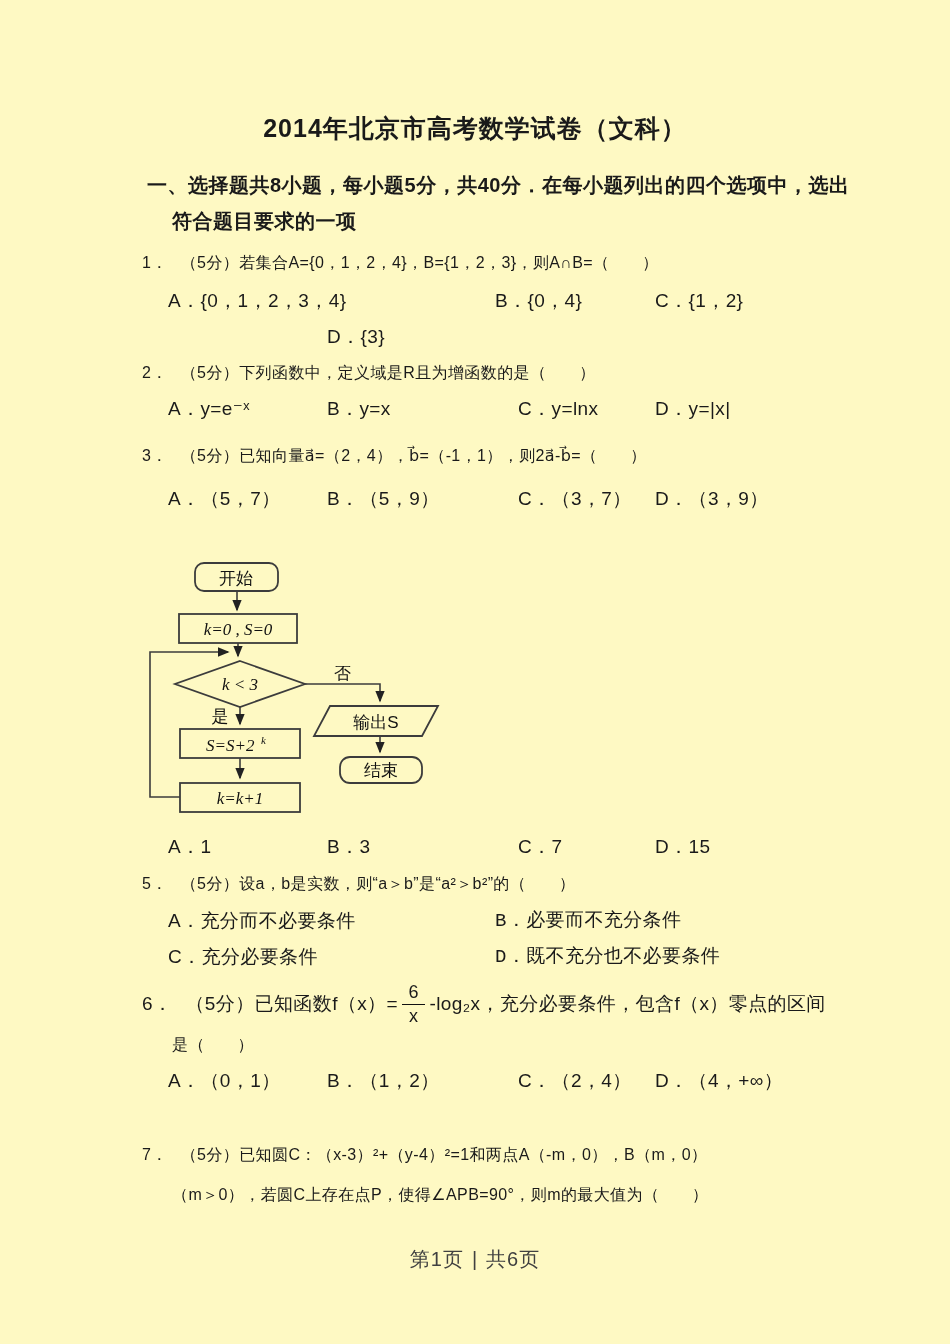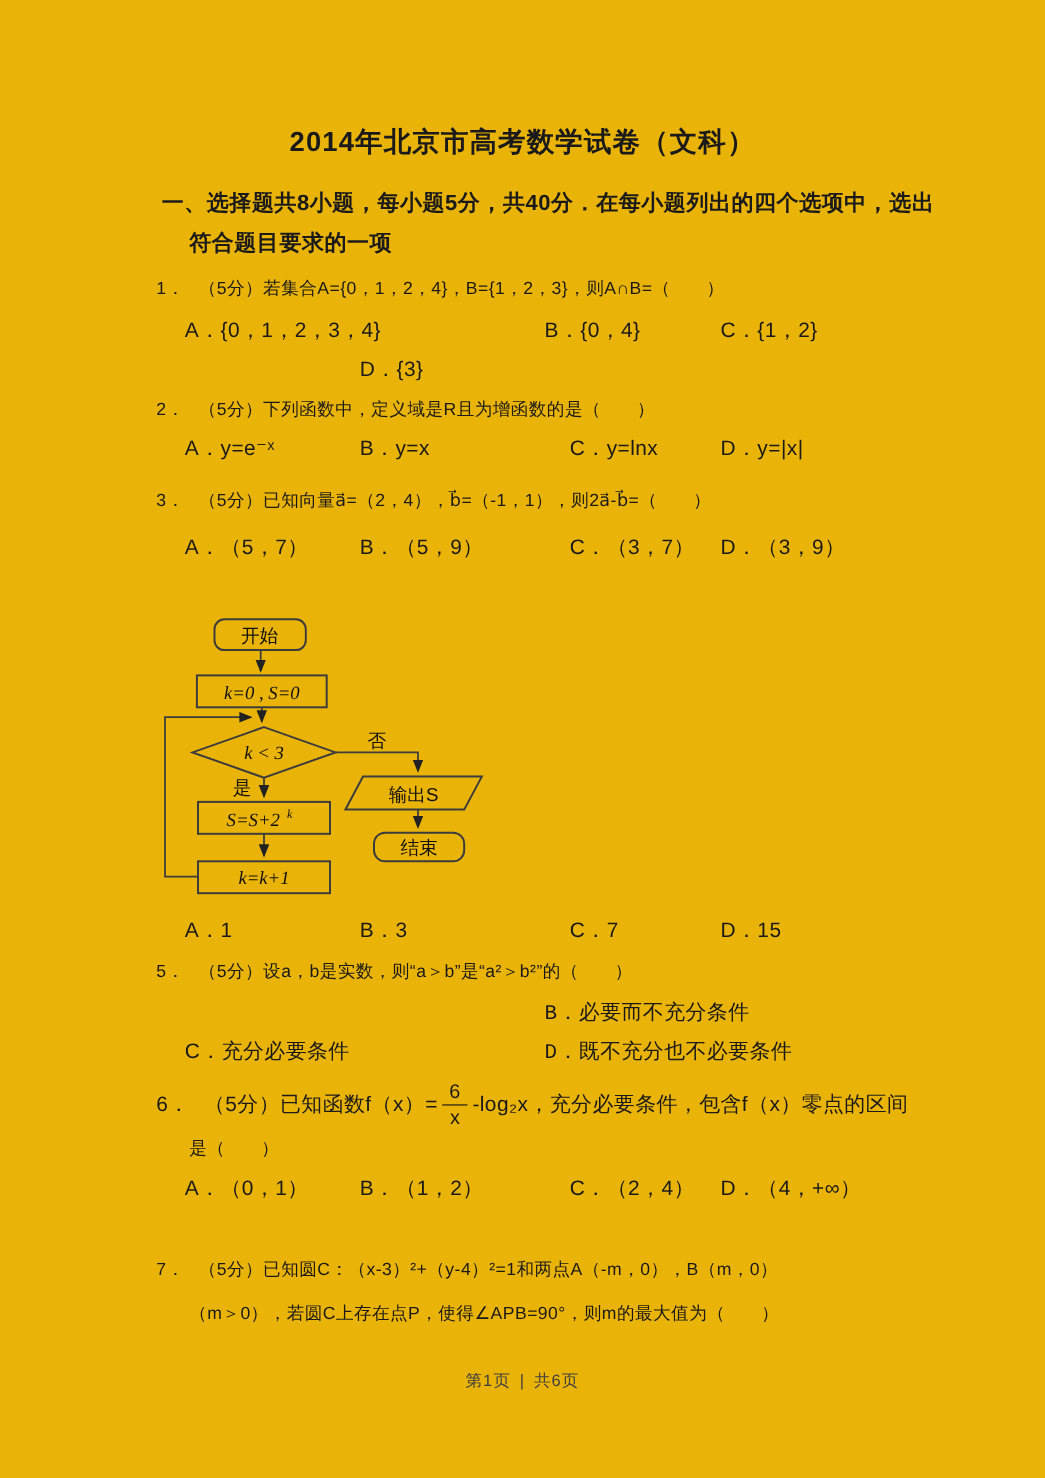--- a/index.html
+++ b/index.html
@@ -1,19 +1,19 @@
 <!DOCTYPE html>
 <html><head>
 <meta charset="utf-8">
 <style>
   html,body{margin:0;padding:0;background:#ffffff;}
   #page{
     position:relative;
     width:950px;height:1344px;
-    background:#eab308;
+    background:#fef9c3;
     font-family:"Liberation Sans","DejaVu Sans",sans-serif;
     color:#1a1a1a;
     overflow:hidden;
   }
   .abs{position:absolute;}
   .title{
     top:112px;left:0;width:950px;
     text-align:center;
     font-size:25px;font-weight:700;
     letter-spacing:1px;
@@ -43,21 +43,21 @@
     font-size:19px;white-space:nowrap;letter-spacing:0.4px;
   }
   .frac{
     display:inline-flex;flex-direction:column;align-items:center;
     line-height:1.05;margin:0 4px;font-size:18px;
   }
   .frac-num{padding:0 4px 2px;}
   .frac-den{border-top:1.7px solid #111;padding:2px 7px 0;}
   .footer{
     top:1246px;left:0;width:950px;
-    text-align:center;font-size:15px;color:#404040;letter-spacing:1px;
+    text-align:center;font-size:20px;color:#404040;letter-spacing:1px;
   }
   .footer span{margin:0 4px;}
   
   .flow-shape{fill:none;stroke:#3c3c3c;stroke-width:1.8;}
   .flow-line{fill:none;stroke:#3c3c3c;stroke-width:1.6;}
   .flow-cjk{
     font-family:"Liberation Sans","DejaVu Sans",sans-serif;
     font-size:17px;fill:#111;
   }
   .flow-math{
@@ -151,20 +151,21 @@
     <span class="opt oA">A．1</span>
     <span class="opt oB">B．3</span>
     <span class="opt oC">C．7</span>
     <span class="opt oD">D．15</span>
   </div>
 
   <div class="abs qrow" style="top:869px;">
     <span class="qnum">5．</span><span>（5分）设a，b是实数，则“a＞b”是“a²＞b²”的（　　）</span>
   </div>
   <div class="abs optrow" style="top:906px;">
+    <span class="opt oA">A．充分而不必要条件</span>
     <span class="opt q5B">B．必要而不充分条件</span>
   </div>
   <div class="abs optrow" style="top:942px;">
     <span class="opt oA">C．充分必要条件</span>
     <span class="opt q5B">D．既不充分也不必要条件</span>
   </div>
 
   <div class="abs fracline" style="top:980px;">
     <span class="qnum">6．</span>
       <span>（5分）已知函数f（x）=</span>

